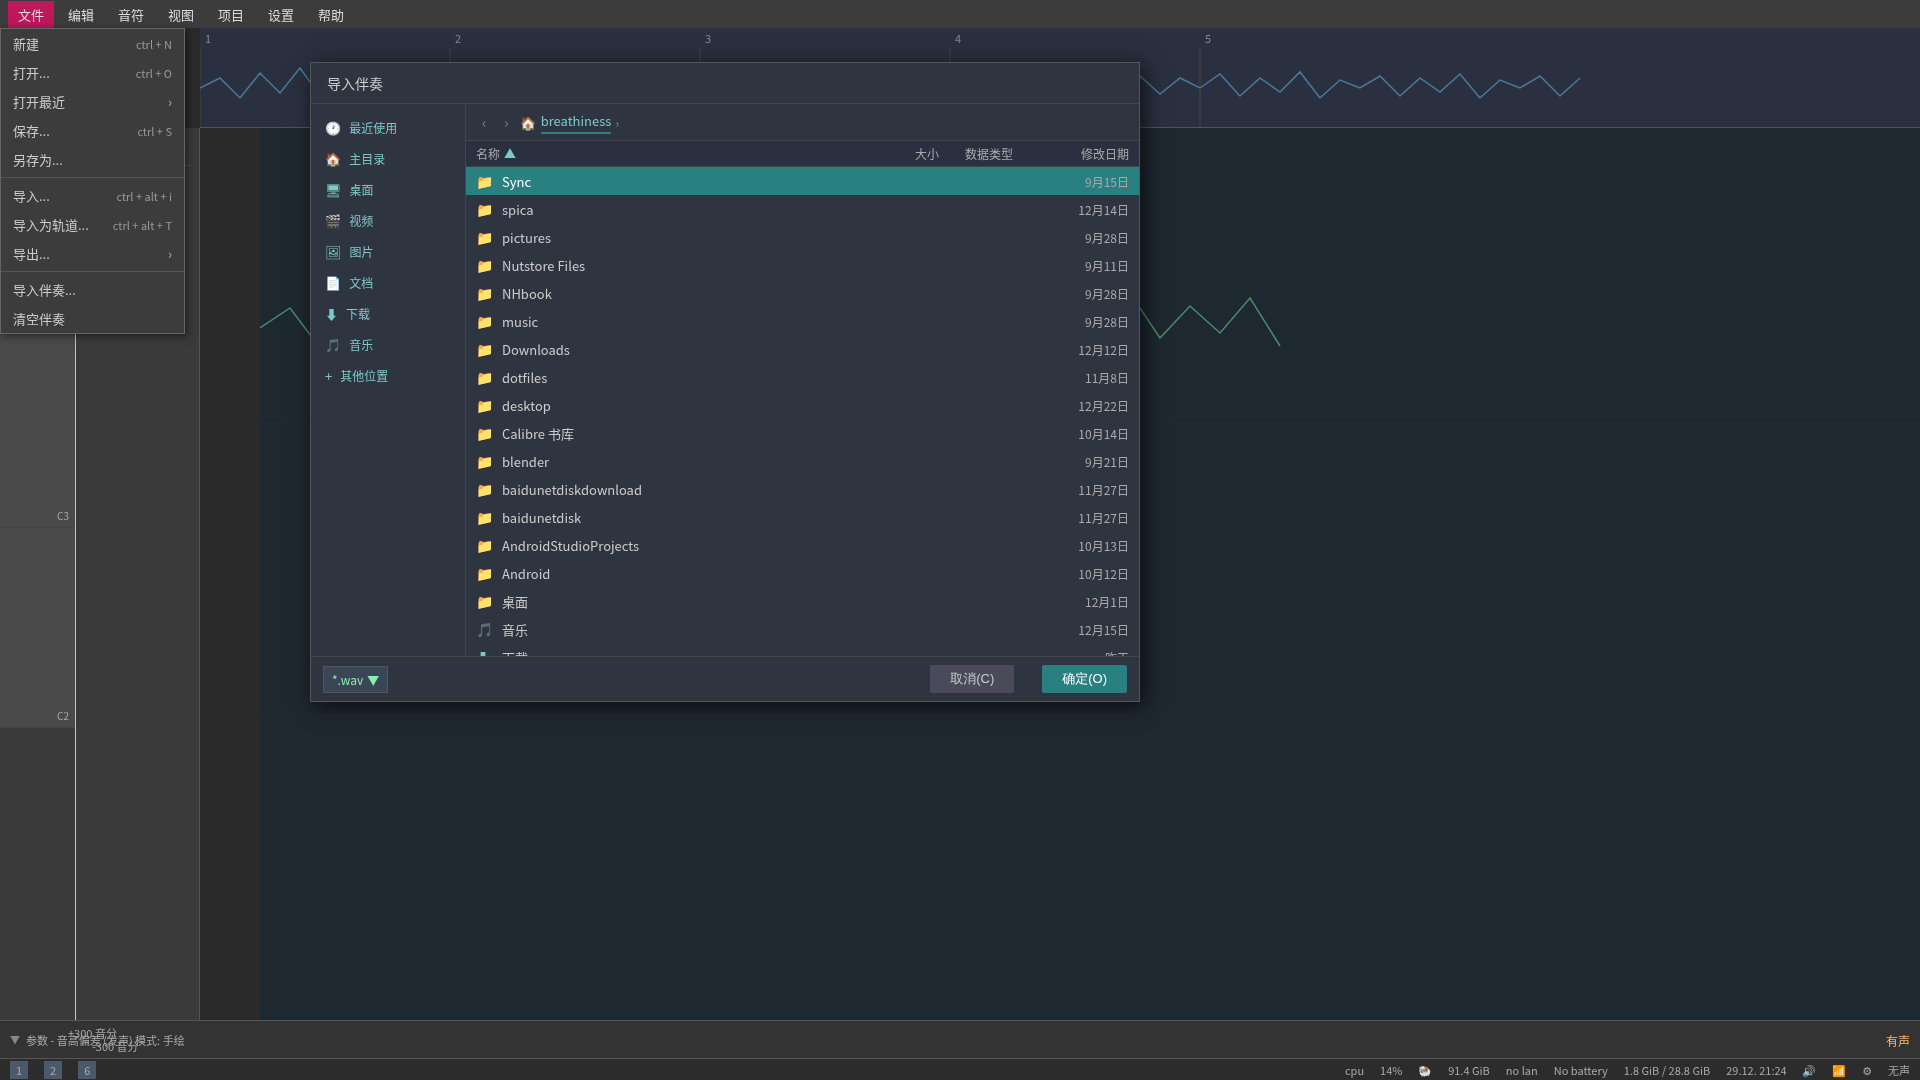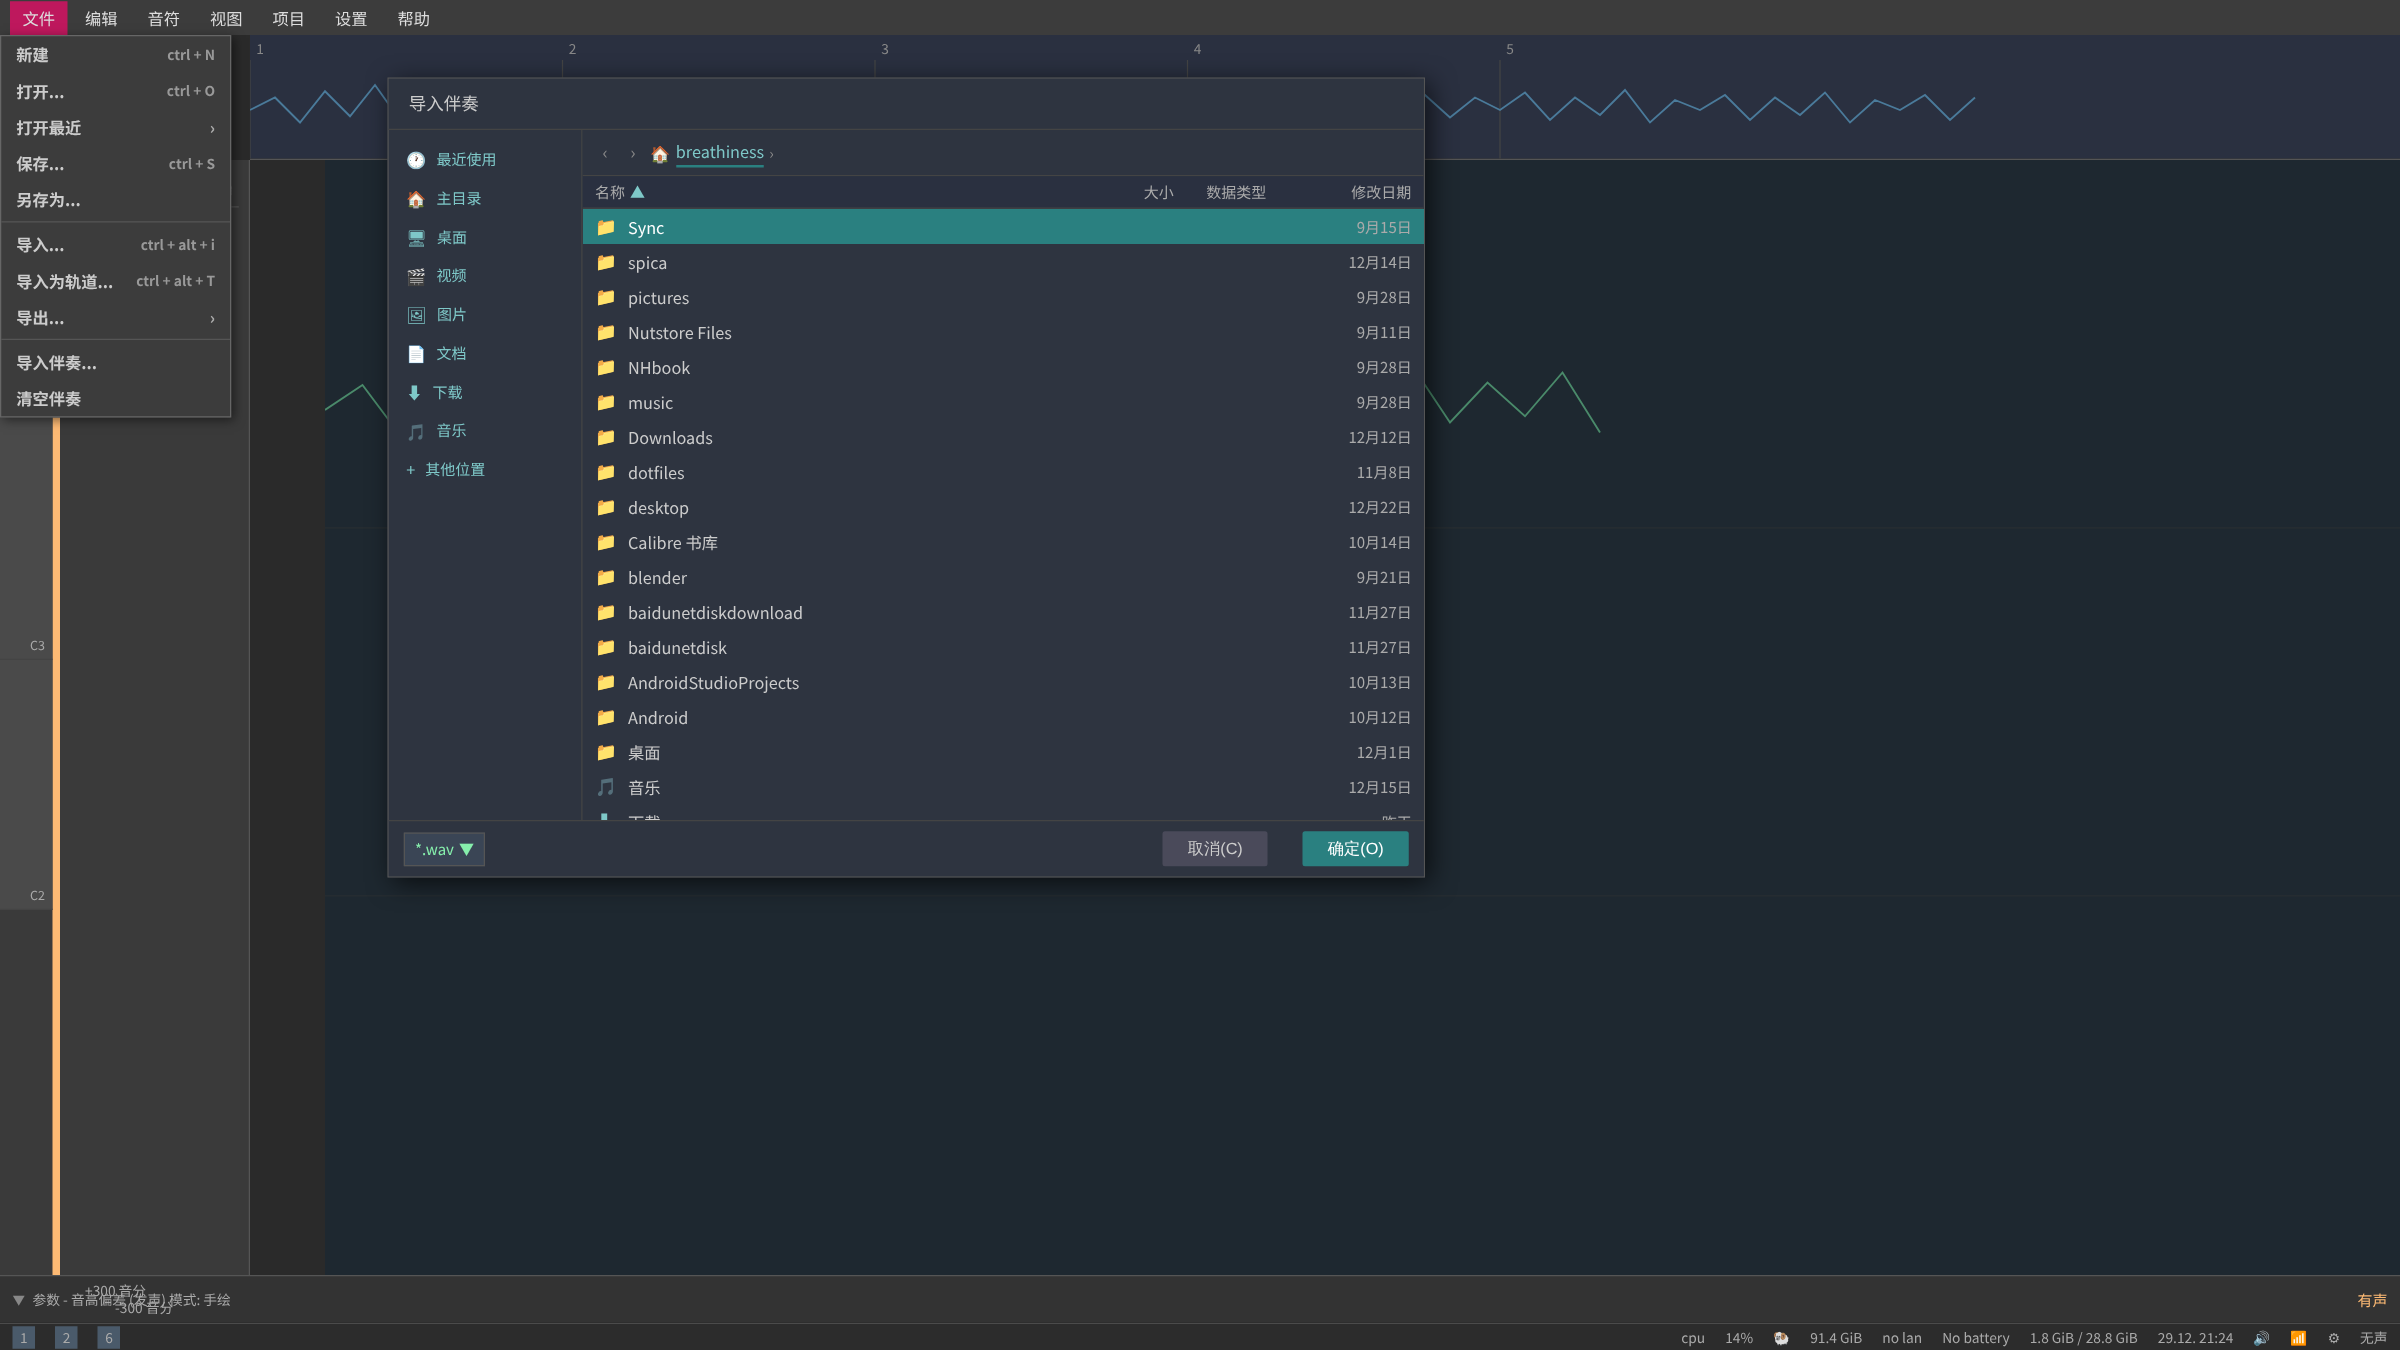--- a/index.html
+++ b/index.html
@@ -75,24 +75,24 @@
       flex: 1;
       background: #2a2a2a;
       position: relative;
     }
 
     
     #piano-roll {
       position: absolute;
       left: 0;
       top: 0;
-      width: 48px;
+      width: 76px;
       bottom: 0;
       background: #3a3a3a;
-      border-right: 6px solid #fdba74;
+      border-right: 1px solid #fdba74;
     }
     .piano-key {
       height: 40px;
       display: flex;
       align-items: center;
       justify-content: flex-end;
       padding-right: 6px;
       font-size: 10px;
       color: #aaa;
       border-bottom: 1px solid #444;
@@ -129,21 +129,20 @@
     }
     .dropdown-item {
       display: flex;
       align-items: center;
       justify-content: space-between;
       padding: 5px 12px;
       font-size: 13px;
       color: #ccc;
       cursor: pointer;
       white-space: nowrap;
-      font-weight: bold;
     }
     .dropdown-item .shortcut { color: #999; font-size: 11px; }
     .dropdown-item .arrow { color: #aaa; }
     .dropdown-separator { height: 1px; background: #555; margin: 3px 0; }
 
     
     #file-dialog {
       position: absolute;
       top: 62px;
       left: 310px;

